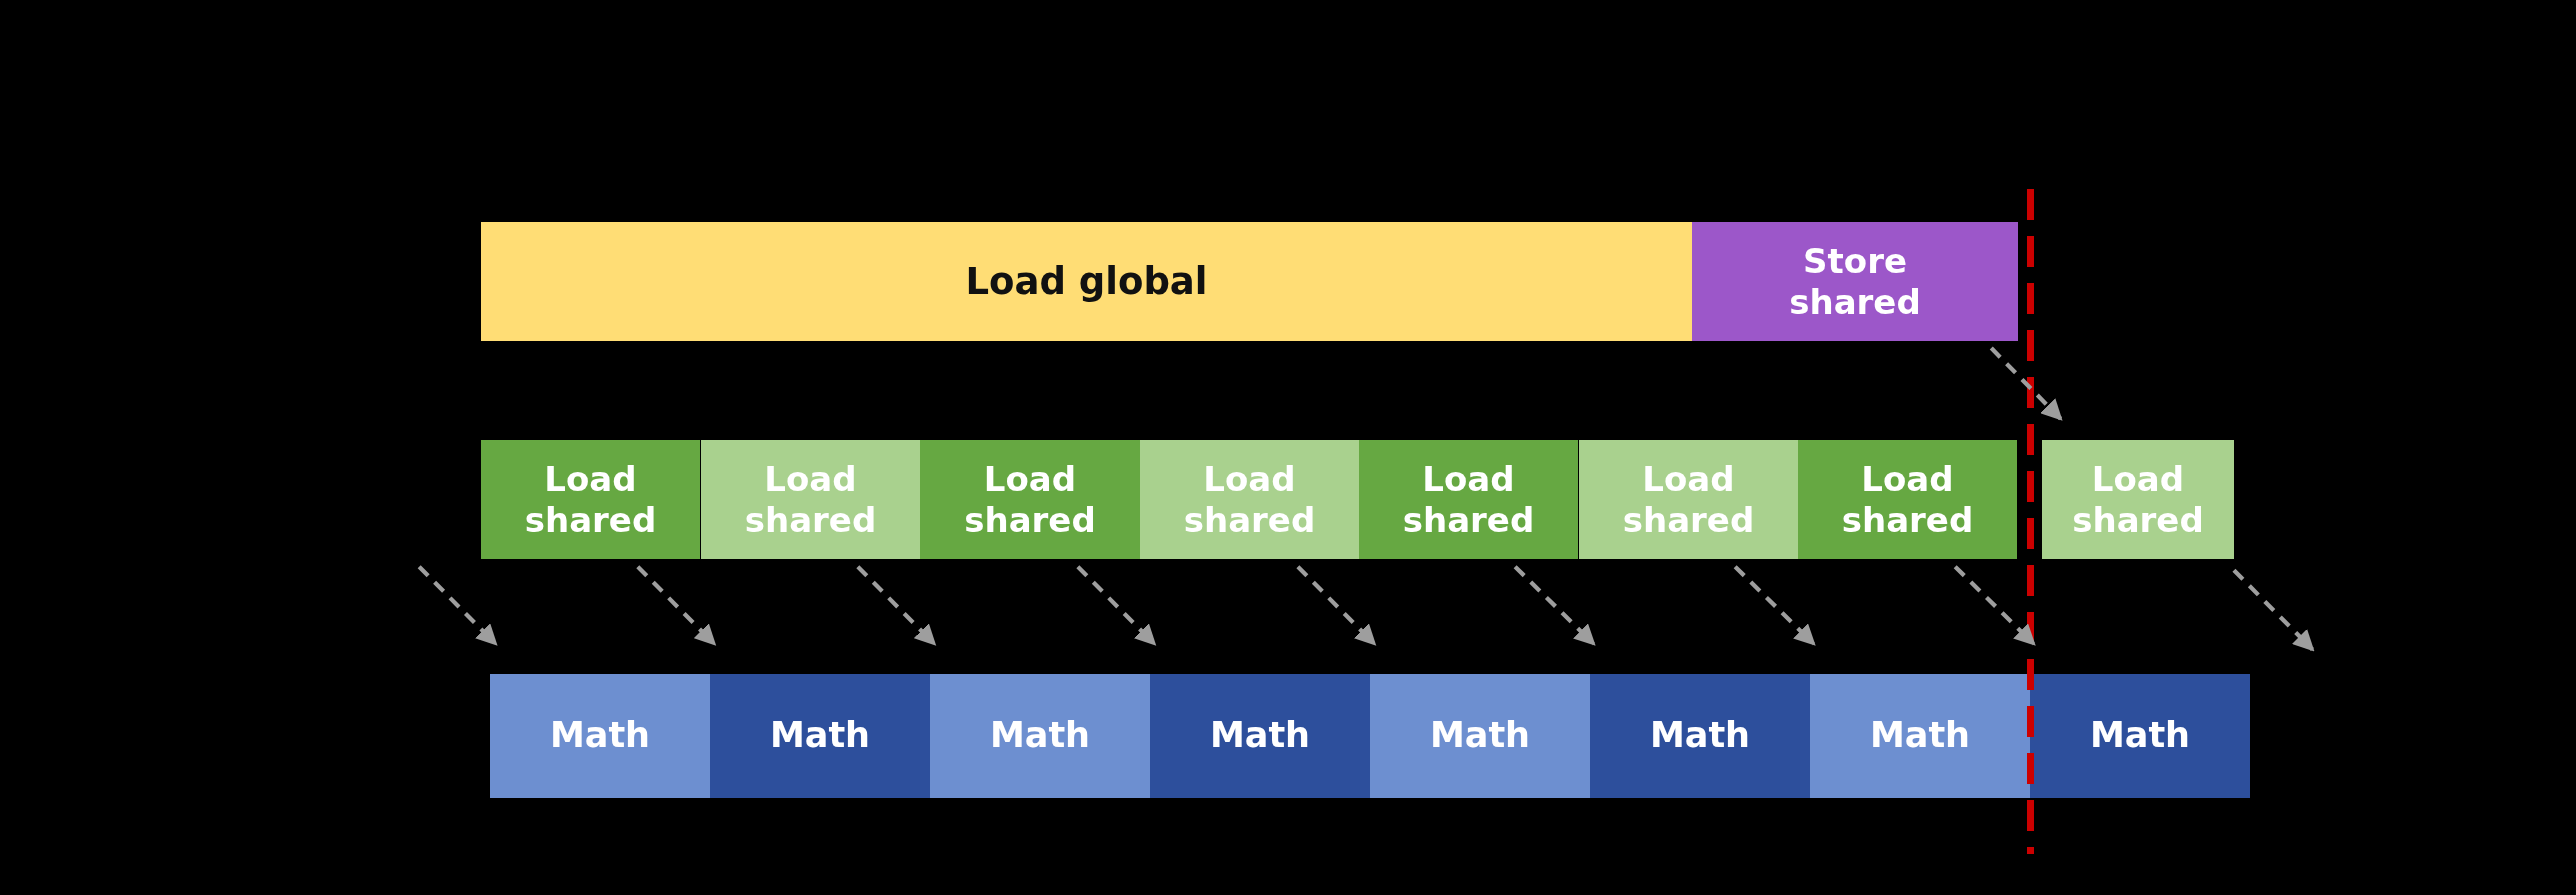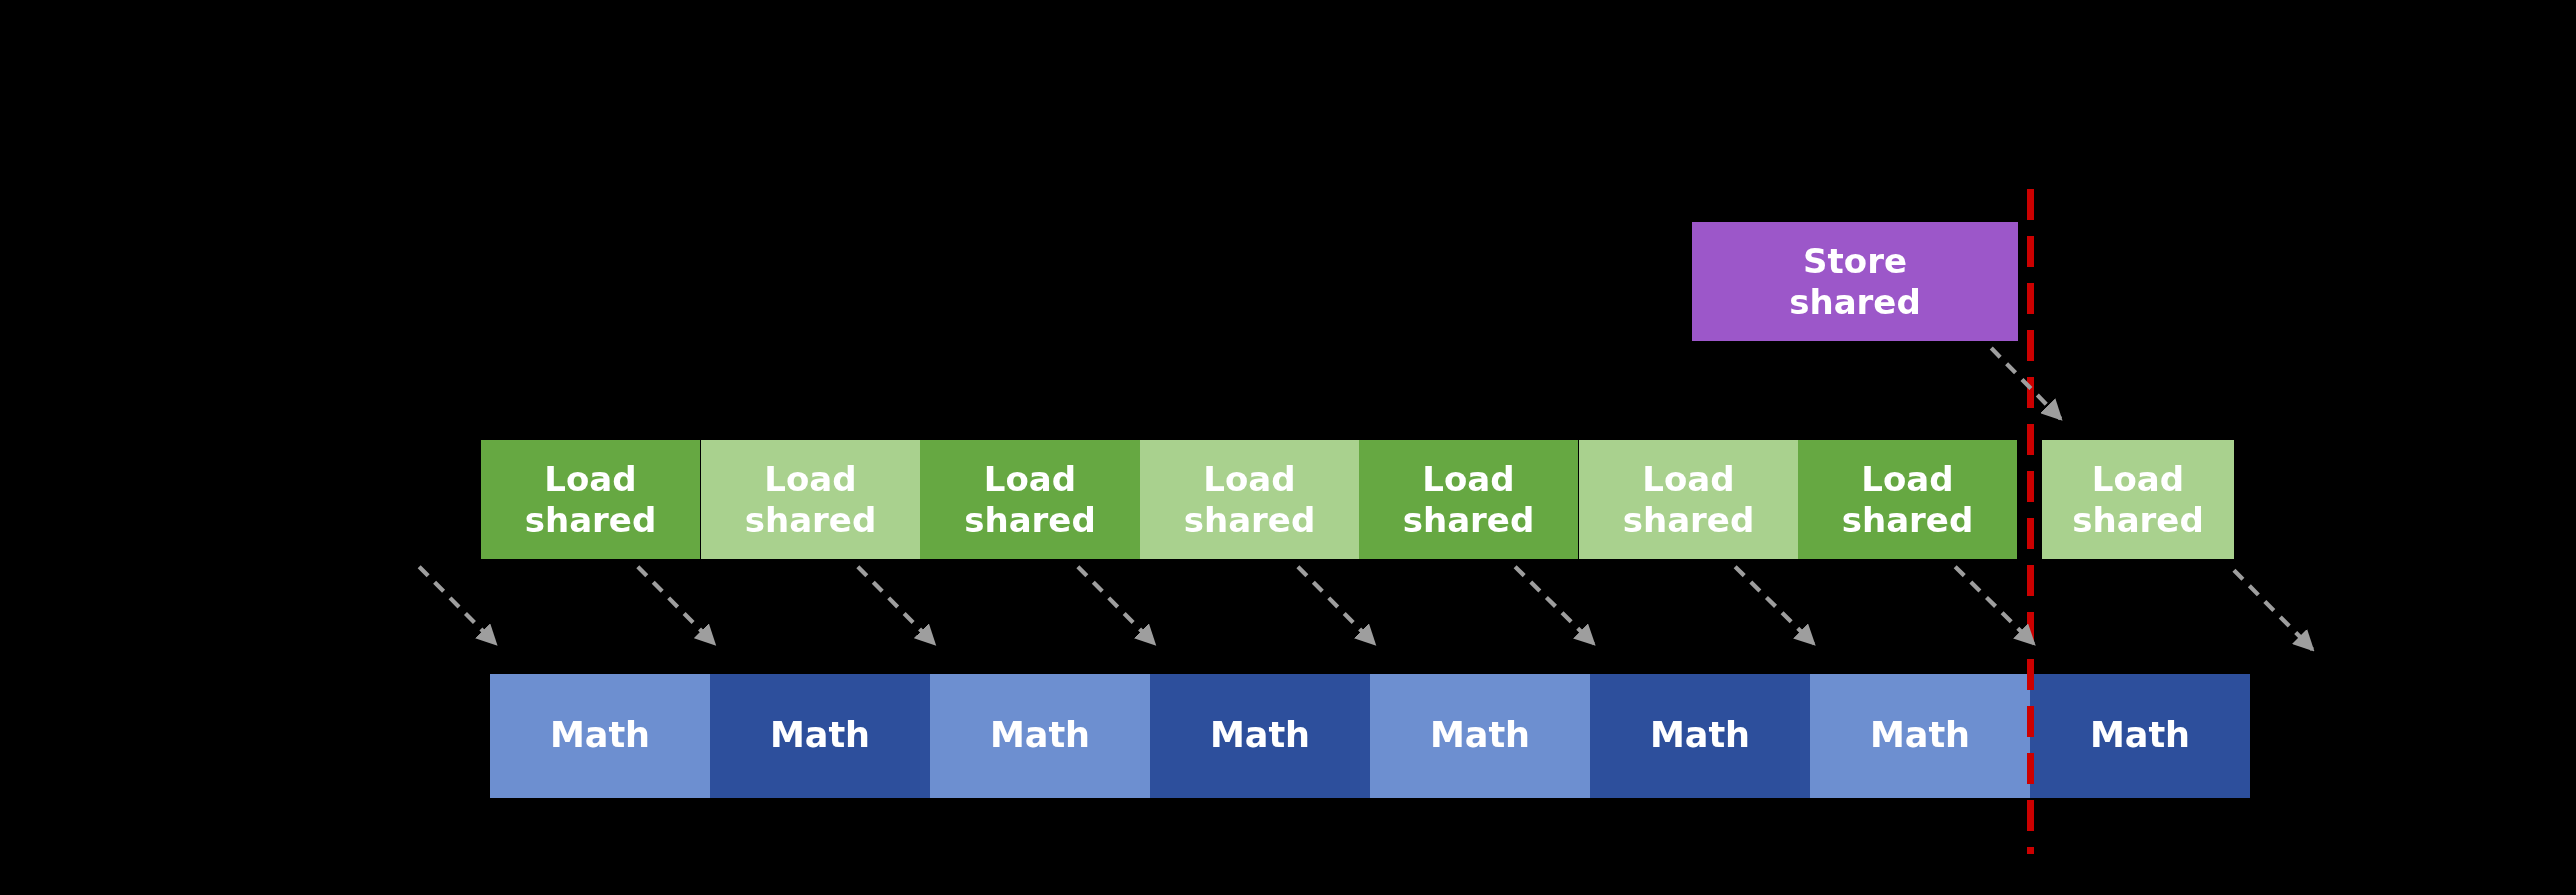--- a/index.html
+++ b/index.html
@@ -47,20 +47,23 @@
     stroke: #9e9e9e;
     stroke-width: 6;
     stroke-dasharray: 18 13;
   }
 </style>
 </head>
 <body>
 
 <div id="stage">
 
+  <div class="box yellow" style="left:481px; top:222px; width:1211px; height:119px;">
+    <span>Load global</span>
+  </div>
   <div class="box purple" style="left:1692px; top:222px; width:326px; height:119px;">
     <span>Store</span>
     <span>shared</span>
   </div>
 
   <div class="box g-dark" style="left:481px;  top:440px; width:219px; height:119px;">
     <span>Load</span>
     <span>shared</span>
   </div>
   <div class="box g-light" style="left:701px;  top:440px; width:219px; height:119px;">

